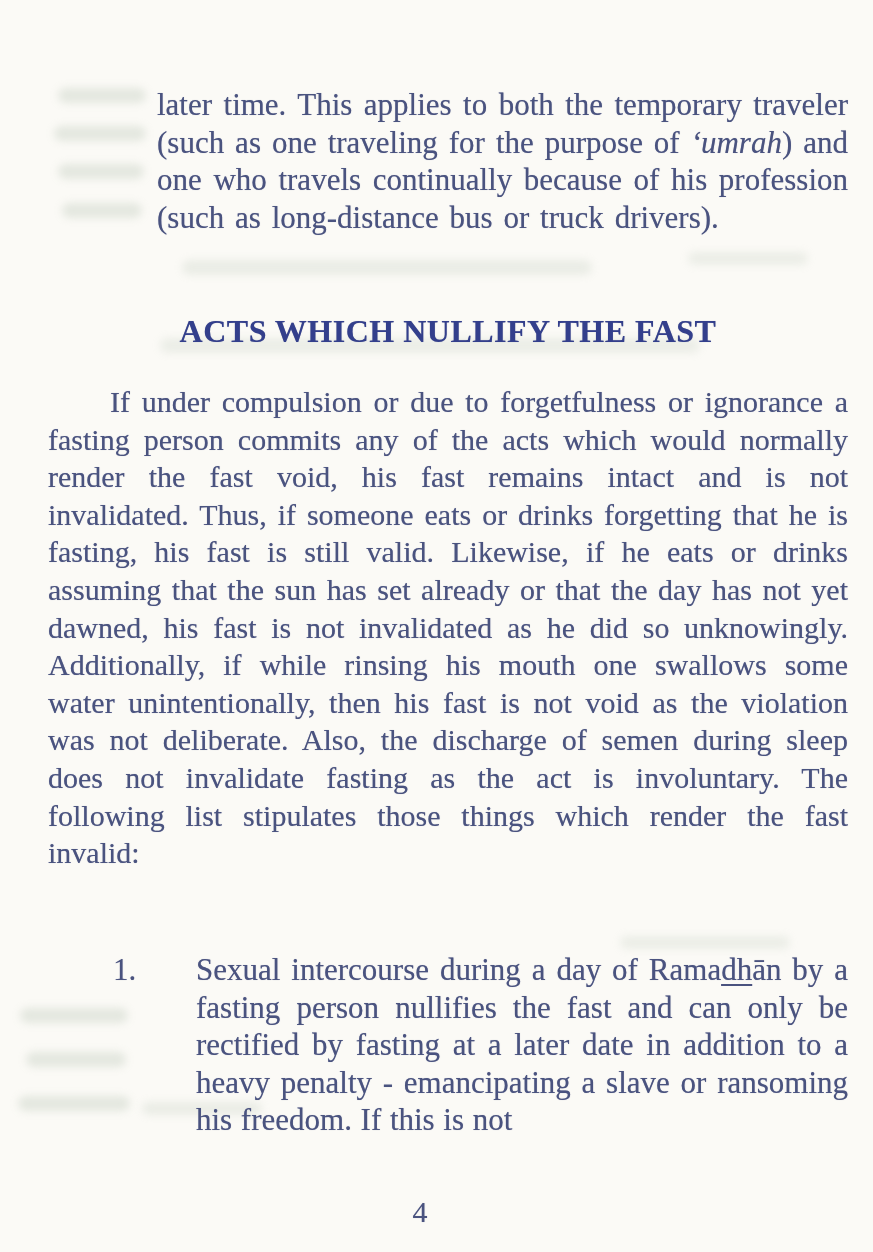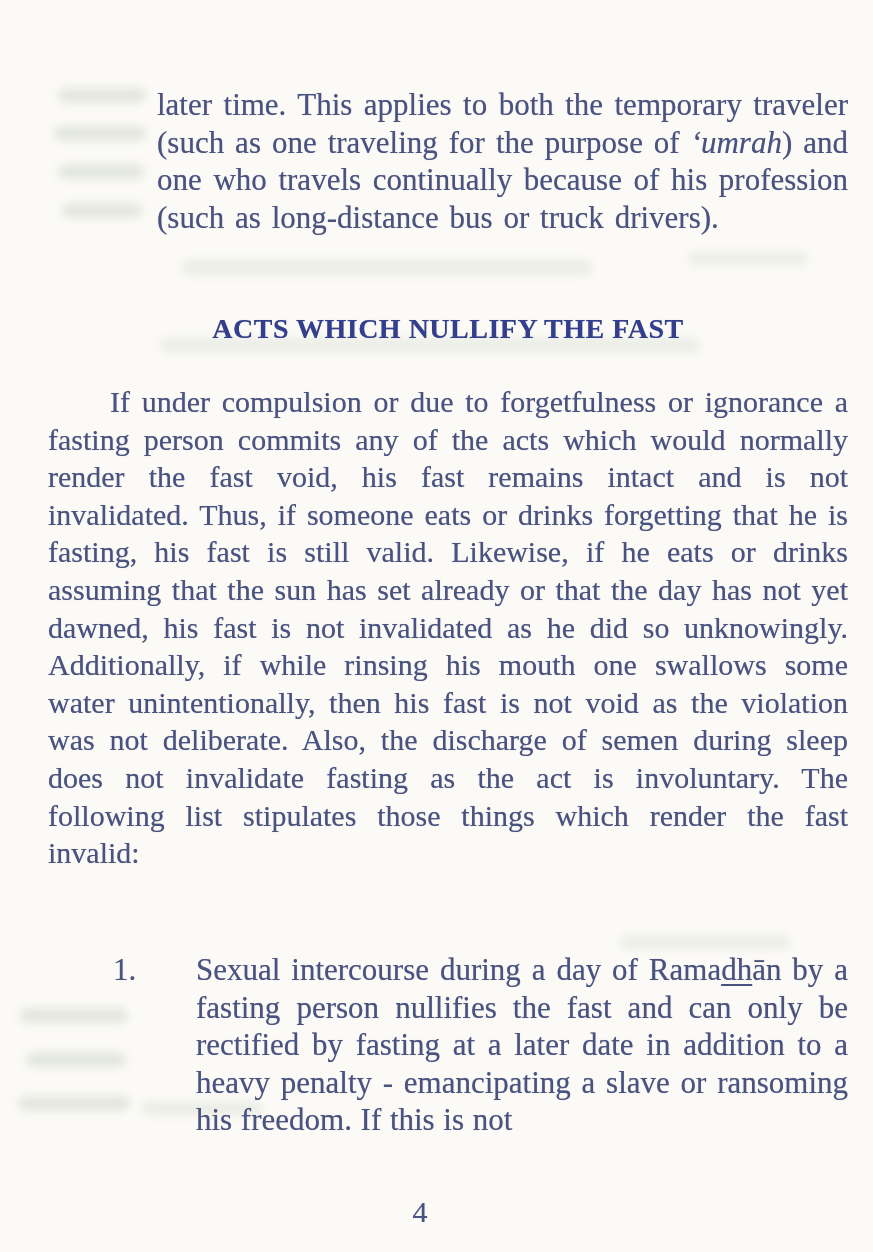--- a/index.html
+++ b/index.html
@@ -34,21 +34,21 @@
     word-spacing: 0.10em;
   }
   .intro i { font-style: italic; }
 
   .heading {
     position: absolute;
     left: 48px;
     top: 288px;
     width: 800px;
     text-align: center;
-    font-size: 28px;
+    font-size: 32px;
     line-height: 44px;
     font-weight: bold;
     letter-spacing: 0.5px;
     color: var(--heading-ink, #333f8c);
   }
 
   .bodypara {
     position: absolute;
     left: 48px;
     top: 353px;

